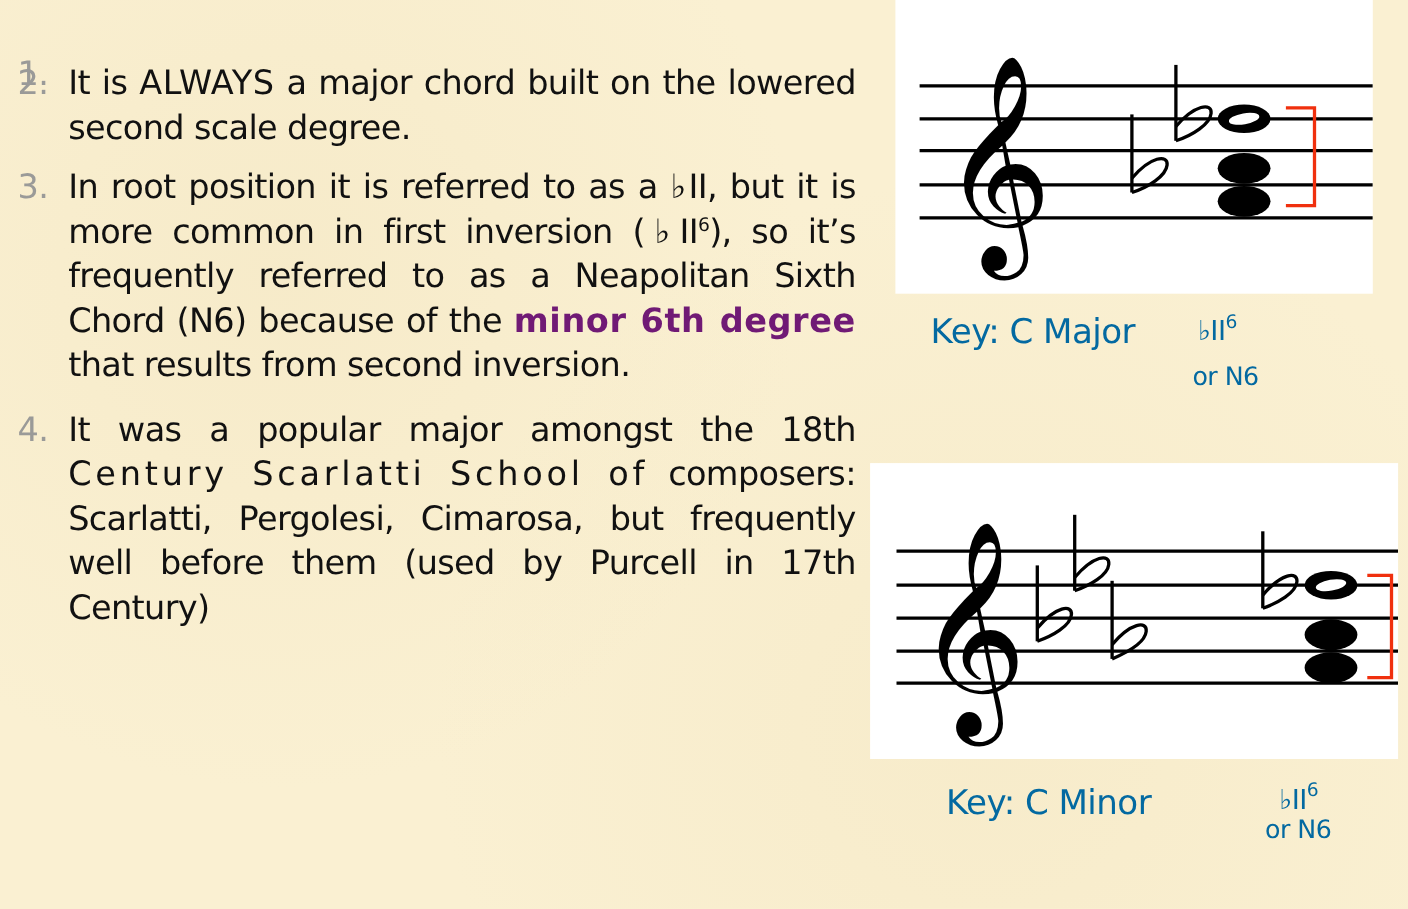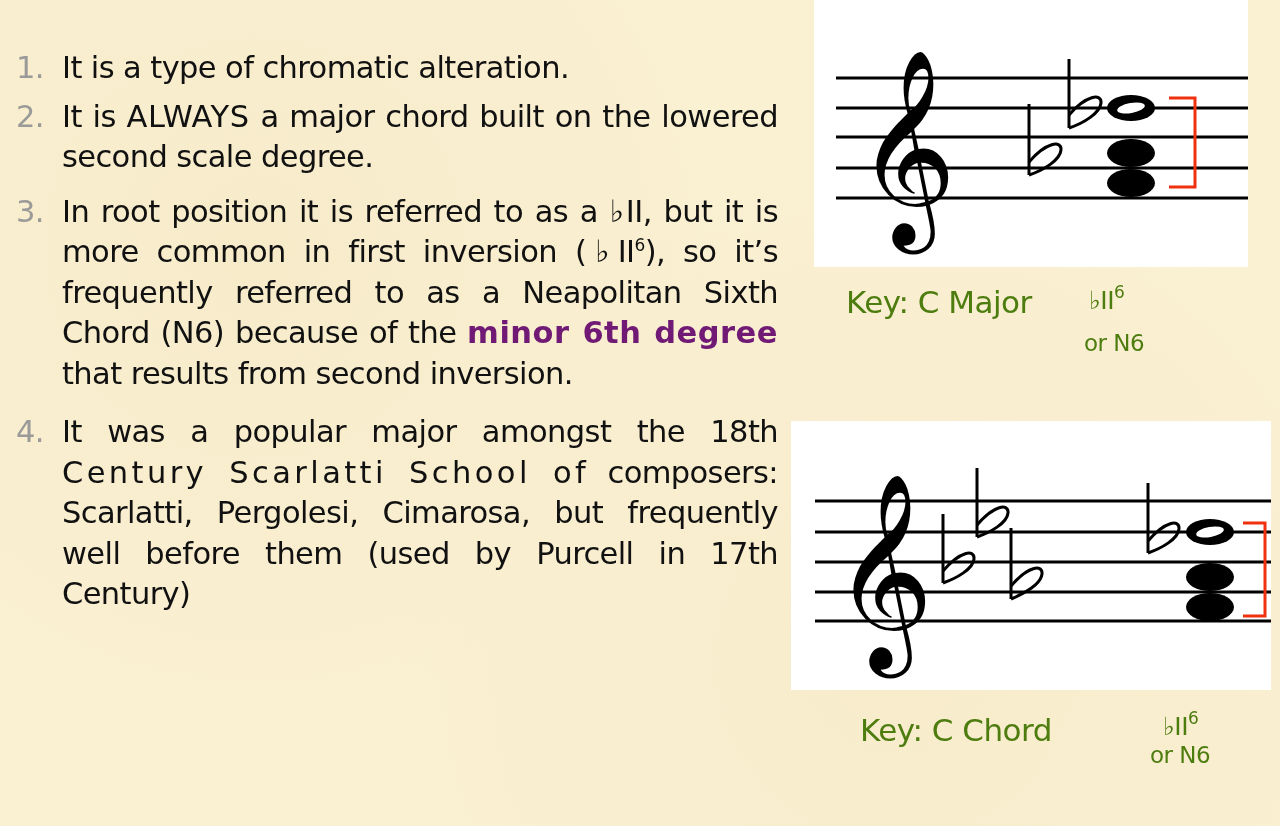--- a/index.html
+++ b/index.html
@@ -21,35 +21,34 @@
   .bold { font-weight:normal; letter-spacing:0.5px; }
   .red { color:#701a75; font-weight:bold; letter-spacing:0.5px; }
   sup { font-size:17px; vertical-align:11px; line-height:0; }
   .spread { letter-spacing:3.4px; }
 
   .score { position:absolute; background:#ffffff; }
   .score-1 { left:814px; top:0; width:434px; height:267px; }
   .score-2 { left:791px; top:421px; width:480px; height:269px; }
   .score svg { width:100%; height:100%; display:block; }
 
-  .caption { position:absolute; font-size:31px; color:#4d7c0f; letter-spacing:-0.5px; }
+  .caption { position:absolute; font-size:31px; color:#0369a1; letter-spacing:-0.5px; }
   .cap1-key { left:846px; top:284px; }
   .cap1-fig { left:1089px; top:286px; font-size:25px; }
   .cap1-or  { left:1084px; top:330px; font-size:23px; }
   .cap2-key { left:860px; top:712px; }
   .cap2-fig { left:1163px; top:712px; font-size:25px; }
   .cap2-or  { left:1150px; top:742px; font-size:23px; }
 </style>
 </head>
 <body>
 
 <ol class="list">
   <li class="item item-1">
     <span class="num">1.</span>
-    <span>It is a type of chromatic alteration.</span>
   </li>
   <li class="item item-2">
     <span class="num">2.</span>
     <span>It is </span><span class="bold">ALWAYS</span><span> a major chord built on the lowered second scale degree.</span>
   </li>
   <li class="item item-3">
     <span class="num">3.</span>
     <span>In root position it is referred to as a ♭II, but it is more common in first inversion (♭II</span><sup>6</sup><span>), so it’s frequently referred to as a Neapolitan Sixth Chord (N6) because of the </span><span class="red">minor 6th degree</span><span> that results from second inversion.</span>
   </li>
   <li class="item item-4">
@@ -121,15 +120,15 @@
       <ellipse cx="419" cy="186" rx="24" ry="14"></ellipse>
     </g>
     <g fill="#fff">
       <ellipse cx="419" cy="111" rx="14" ry="5" transform="rotate(-10 419 111)"></ellipse>
     </g>
     <g fill="none" stroke="#f0300e" stroke-width="3">
       <polyline points="452,102 474,102 474,195 452,195"></polyline>
     </g>
   </svg>
 </div>
-<div class="caption cap2-key">Key: C Chord</div>
+<div class="caption cap2-key">Key: C Minor</div>
 <div class="caption cap2-fig"><span>♭II</span><sup>6</sup></div>
 <div class="caption cap2-or">or N6</div>
 
 </body></html>

